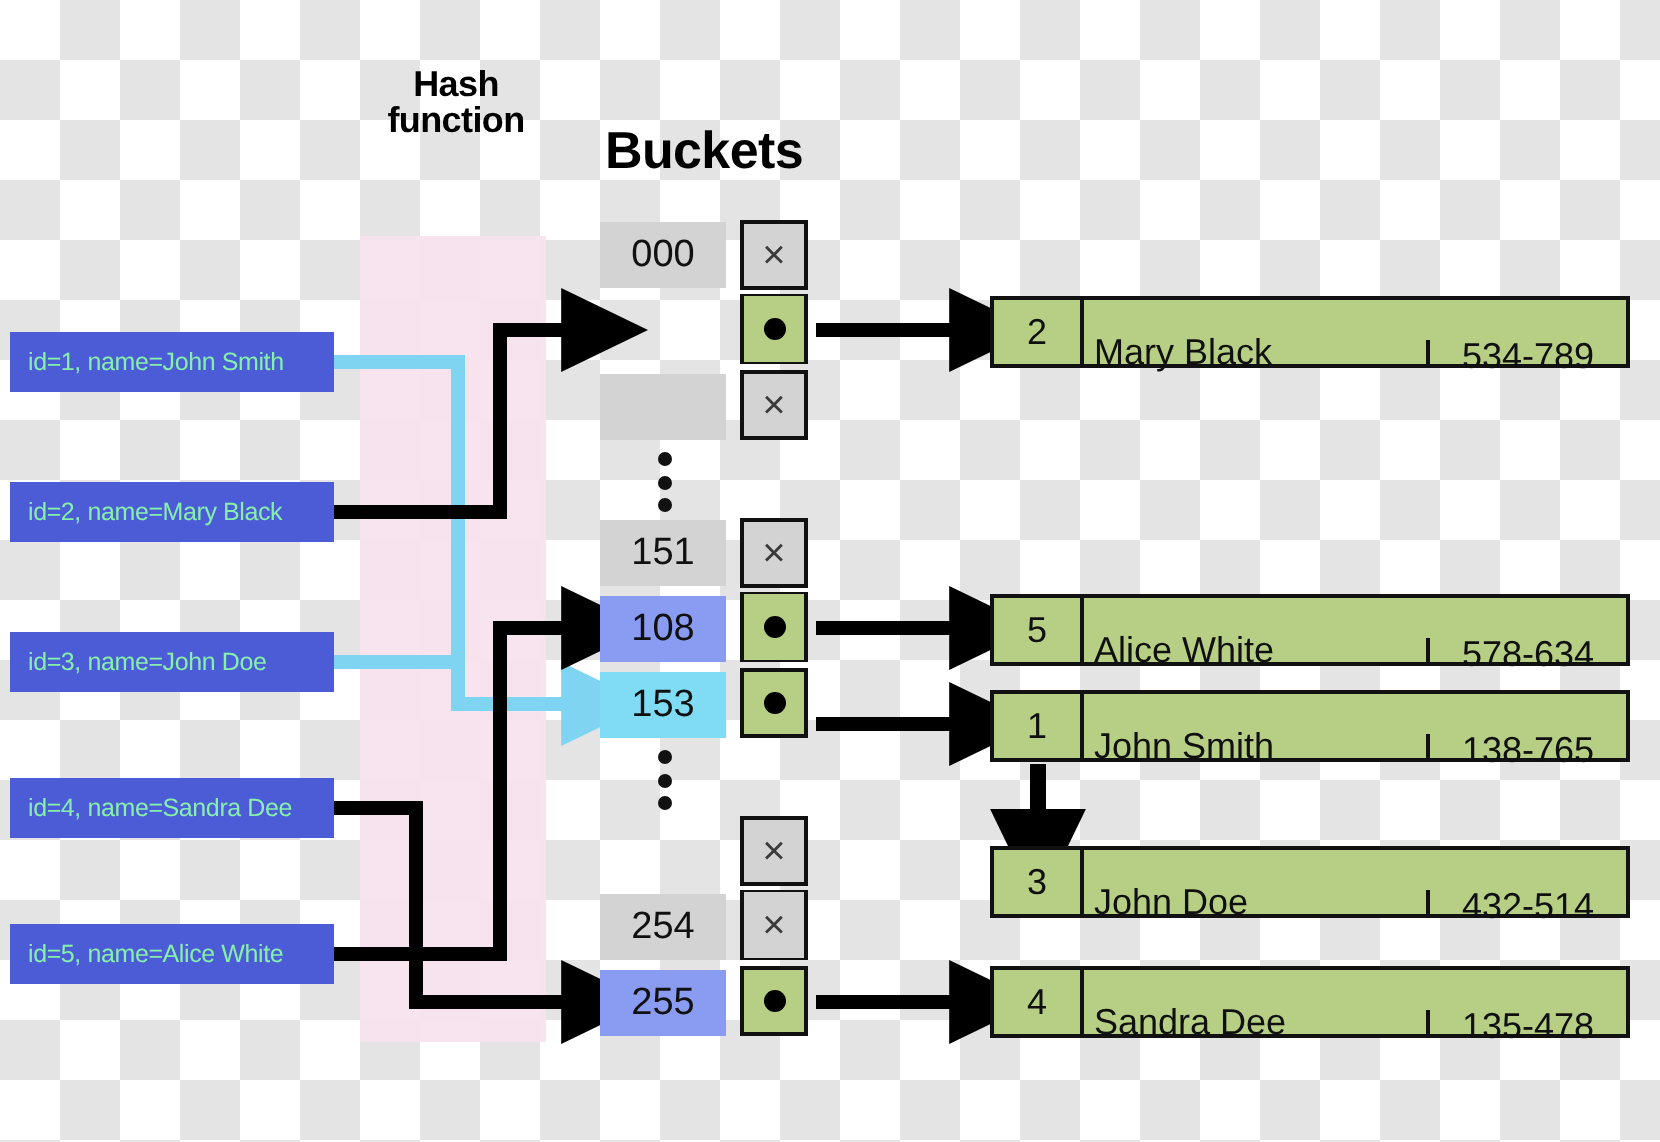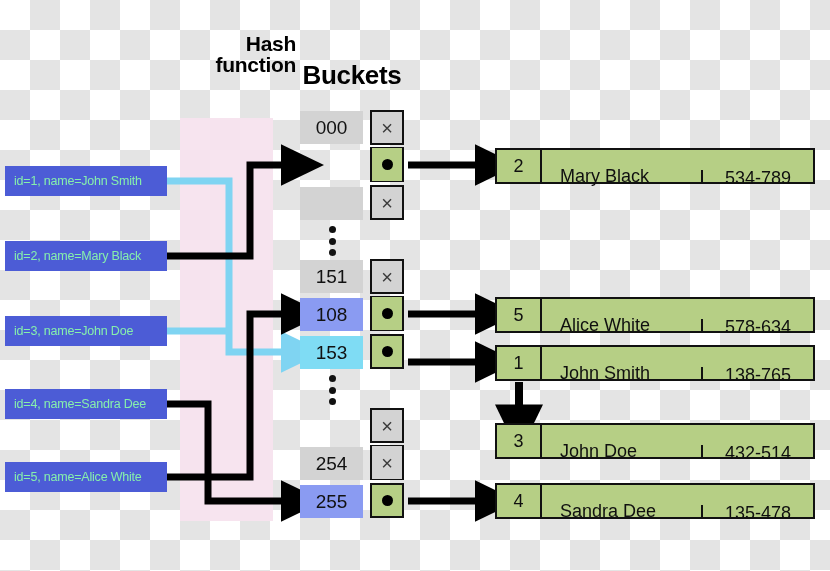--- a/index.html
+++ b/index.html
@@ -41,22 +41,21 @@
     font-weight: bold;
     color: #000000;
     line-height: 1.02;
     text-align: center;
     letter-spacing: -0.3px;
   }
   #hash-title {
     left: 160px;
     top: 33px;
     width: 136px;
-    font-size: 21px;
-    text-align: right;
+    font-size: 18px;
   }
   #buckets-title {
     left: 292px;
     top: 62px;
     width: 120px;
     font-size: 26px;
   }
 
   
   .input-label {
@@ -160,26 +159,26 @@
     font-size: 18px;
     box-sizing: border-box;
   }
   .record-row .cell-id {
     width: 45px;
     justify-content: center;
     border-right: 2.5px solid #111111;
   }
   .record-row .cell-name {
     flex: 1;
-    padding-left: 18px;
+    padding-left: 5px;
     border-right: 2.5px solid #111111;
     margin-top: 20px;
   }
   .record-row .cell-phone {
-    width: 110px;
+    width: 98px;
     justify-content: center;
     margin-top: 24px;
   }
 
   
   #wires {
     position: absolute;
     left: 0;
     top: 0;
     width: 830px;

